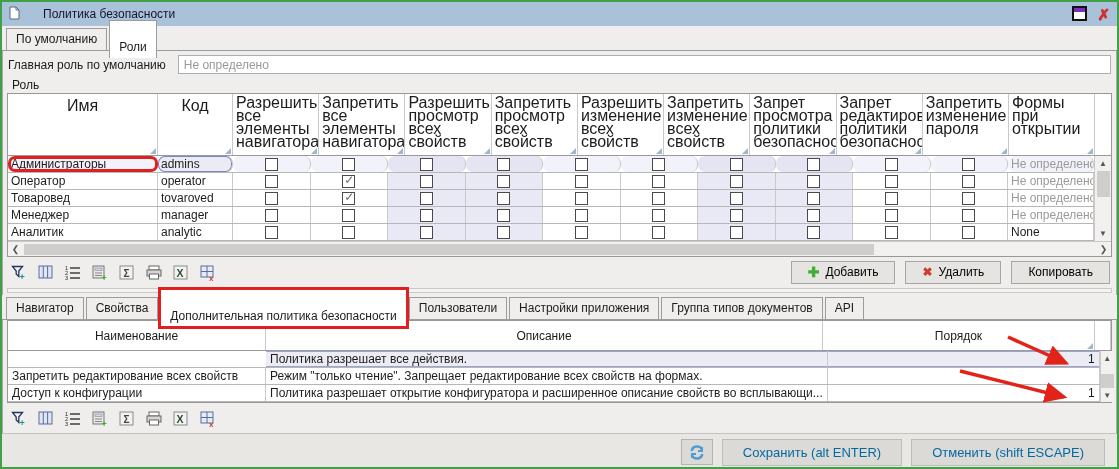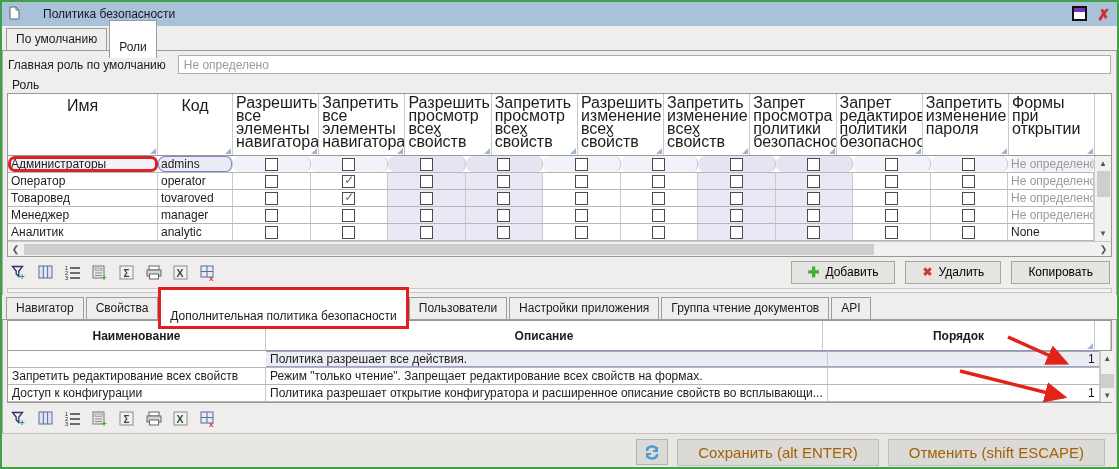--- a/index.html
+++ b/index.html
@@ -75,33 +75,33 @@
   .actions{ margin-left:auto; display:flex; gap:10px; }
   .btn{ height:23px; border:1px solid #a6a6a6; background:#e6e4e1; padding:0 16px; display:flex; align-items:center; gap:6px; font:inherit; white-space:nowrap; cursor:default;}
   .glyph-plus{ color:#3fae34; font-weight:bold; font-size:14px; }
   .glyph-x{ color:#d03a2f; font-weight:bold; font-size:12px; }
 
   .splitter{ height:5px; margin:1px 5px 2px; border:1px solid #cac9c7; background:#f4f3f1; flex:none; }
 
   
   .pwrap{ margin:0 5px; border:1px solid #989898; background:#fff; flex:none; position:relative; }
   .phead{ display:flex; height:30px; border-bottom:1px solid #9a9a9a; }
-  .phc{ border-right:1px solid #c9c9c9; display:flex; align-items:center; justify-content:center; position:relative; overflow:hidden;font-weight:bold;}
+  .phc{ border-right:1px solid #c9c9c9; display:flex; align-items:center; justify-content:center; position:relative; overflow:hidden;}
   .p-name{ width:258px; } .p-desc{ flex:1; } .p-order{ width:272px; }
   .prow{ display:flex; height:17px; border-bottom:1px solid #b7b7b7; }
   .pcell{ border-right:1px solid #c9c9c9; padding:0 4px; white-space:nowrap; overflow:hidden; display:flex; align-items:center; }
   .pcell.num{ justify-content:flex-end; }
   .prow.sel .pcell{ background:#ececf4; box-shadow: inset 0 1px 0 #9aa4cc, inset 0 -1px 0 #9aa4cc; }
   .prow.sel .pcell:first-child{ background:#e2e2ea;margin-top:48px; }
   .arrow-layer{ position:absolute; inset:0; pointer-events:none; z-index:6; }
 
   
   .footer{ margin-top:auto; height:37px; border-top:1px solid #c3c2c0; background:#e9e7e4; display:flex; align-items:center; justify-content:flex-end; gap:9px; padding:0 12px; flex:none;}
   .refresh-btn{ width:32px; height:26px; border:1px solid #b3b3b3; background:#dcdad7; display:flex; align-items:center; justify-content:center; }
-  .btn.disabled{ color:#a16207; background:#dcdad7; border-color:#bdbdbd; height:27px; font-size:15px; padding:0 20px; }
+  .btn.disabled{ color:#0369a1; background:#dcdad7; border-color:#bdbdbd; height:27px; font-size:13px; padding:0 20px; }
 </style>
 </head>
 <body>
 
 <div class="window">
 
   <div class="titlebar">
     <span>
       <svg width="11" height="14" viewBox="0 0 11 14">
           <path d="M1 1 h6 l3 3 v9 h-9 z" fill="#fdfdfd" stroke="#5a6a7a"></path>
@@ -415,21 +415,21 @@
   </div>
 
   <div class="splitter"></div>
 
   <div class="tabstrip">
       <div class="tab">Навигатор</div>
       <div class="tab">Свойства</div>
       <div class="tab active red-annot">Дополнительная политика безопасности</div>
       <div class="tab">Пользователи</div>
       <div class="tab">Настройки приложения</div>
-      <div class="tab">Группа чтение документов</div>
+      <div class="tab">Группа типов документов</div>
       <div class="tab">API</div>
     </div>
 
   <div class="pwrap">
     <div class="phead">
         <div class="phc p-name">Наименование</div>
         <div class="phc p-desc">Описание</div>
         <div class="phc p-order">Порядок<div class="tri"></div></div>
         <div class="phc w-vsp"></div>
       </div>

